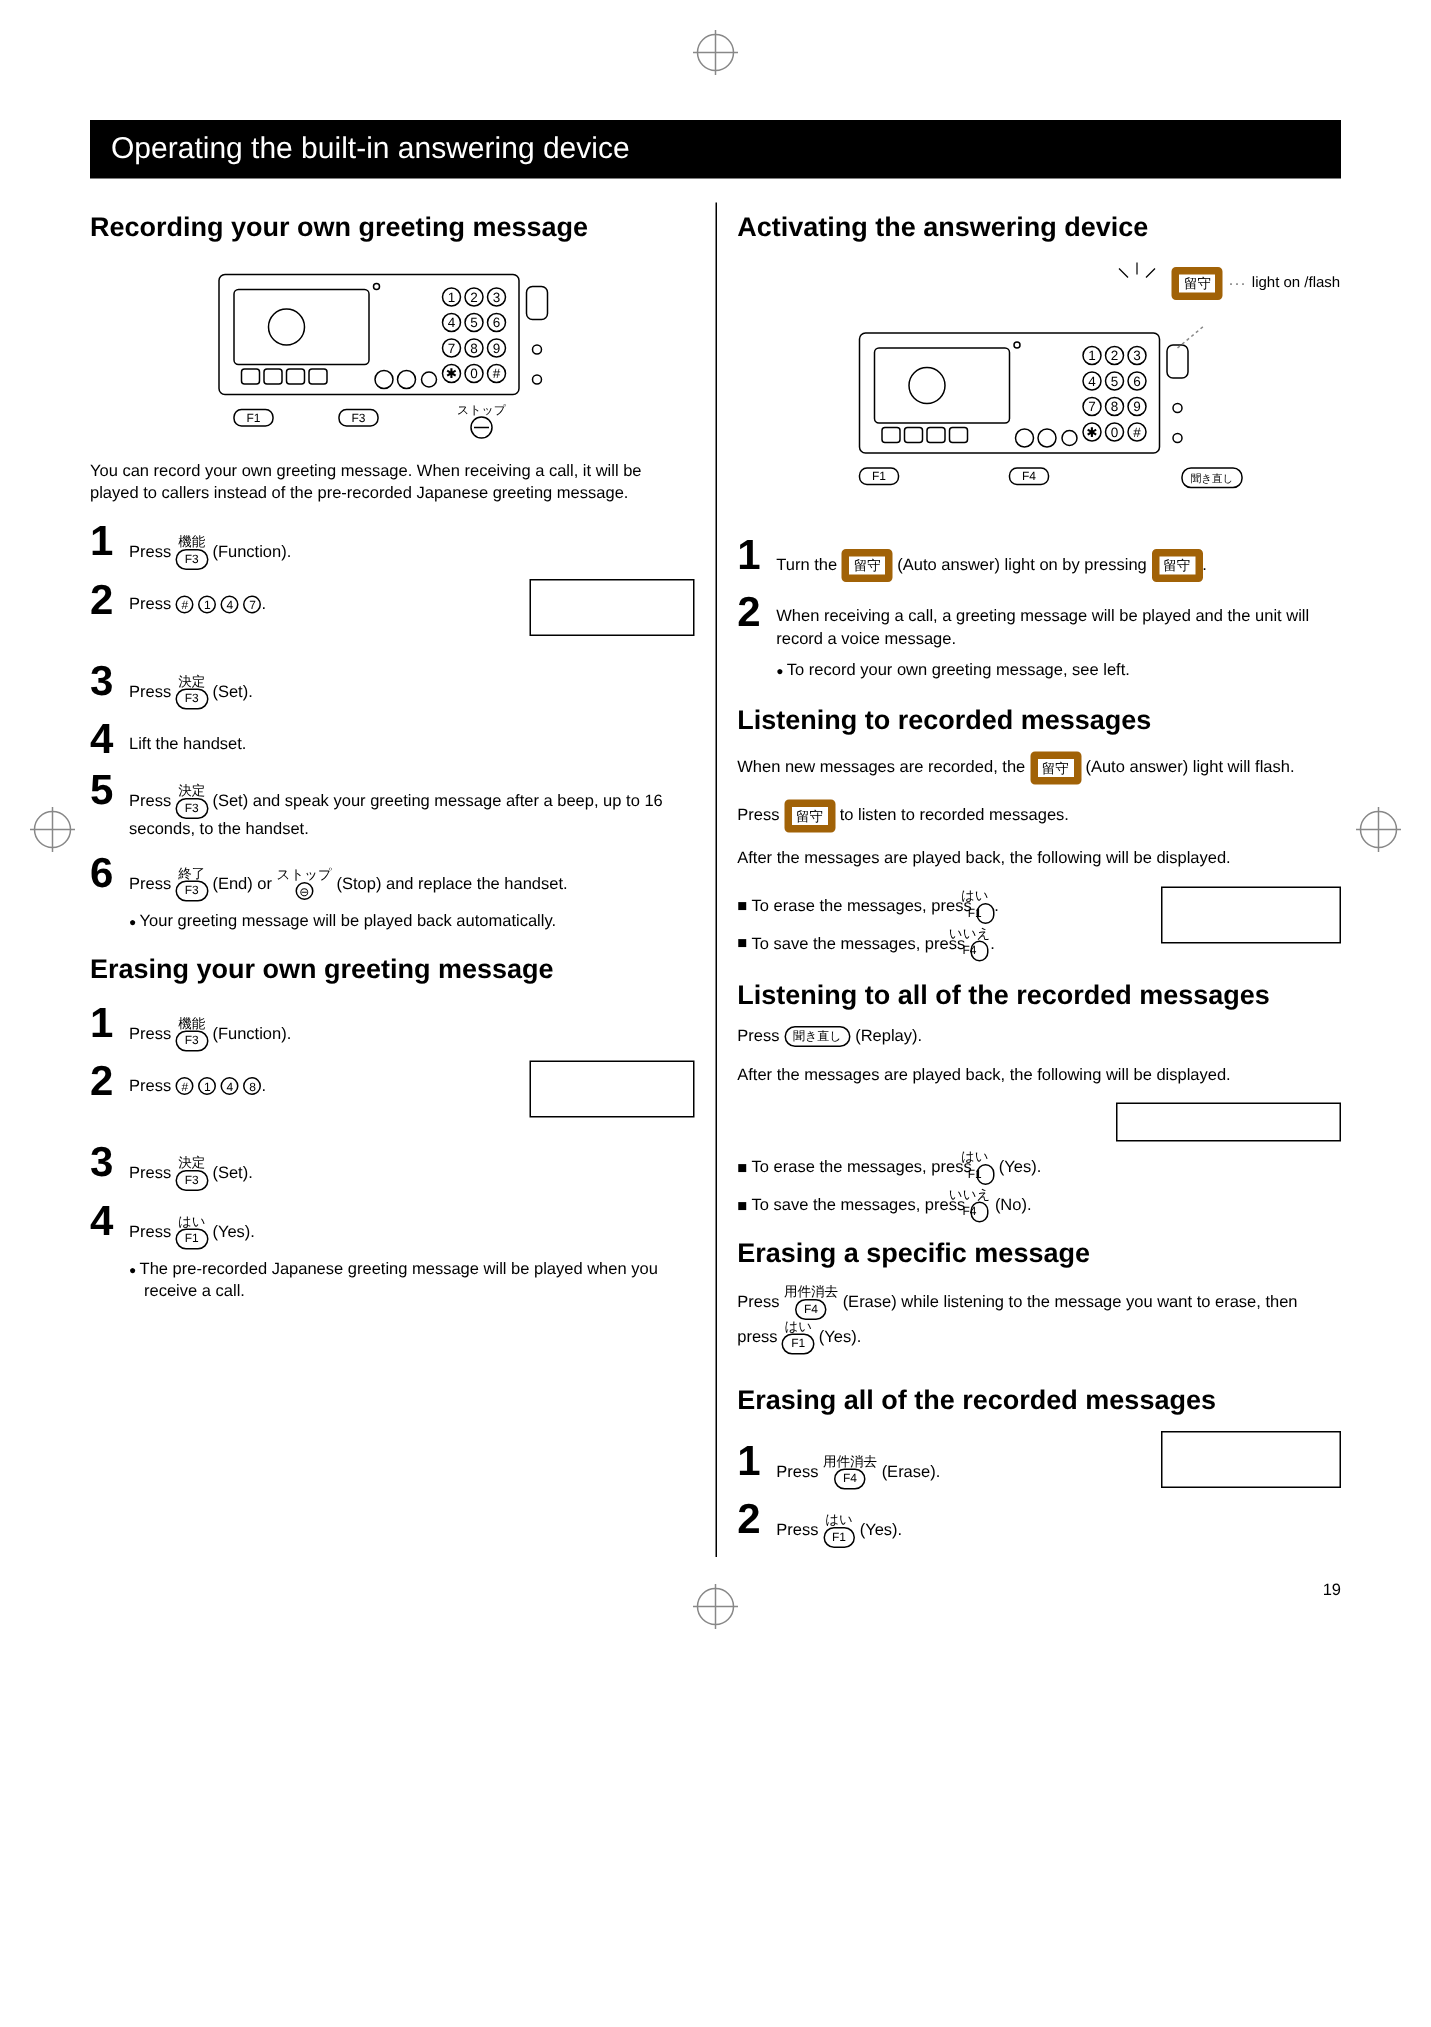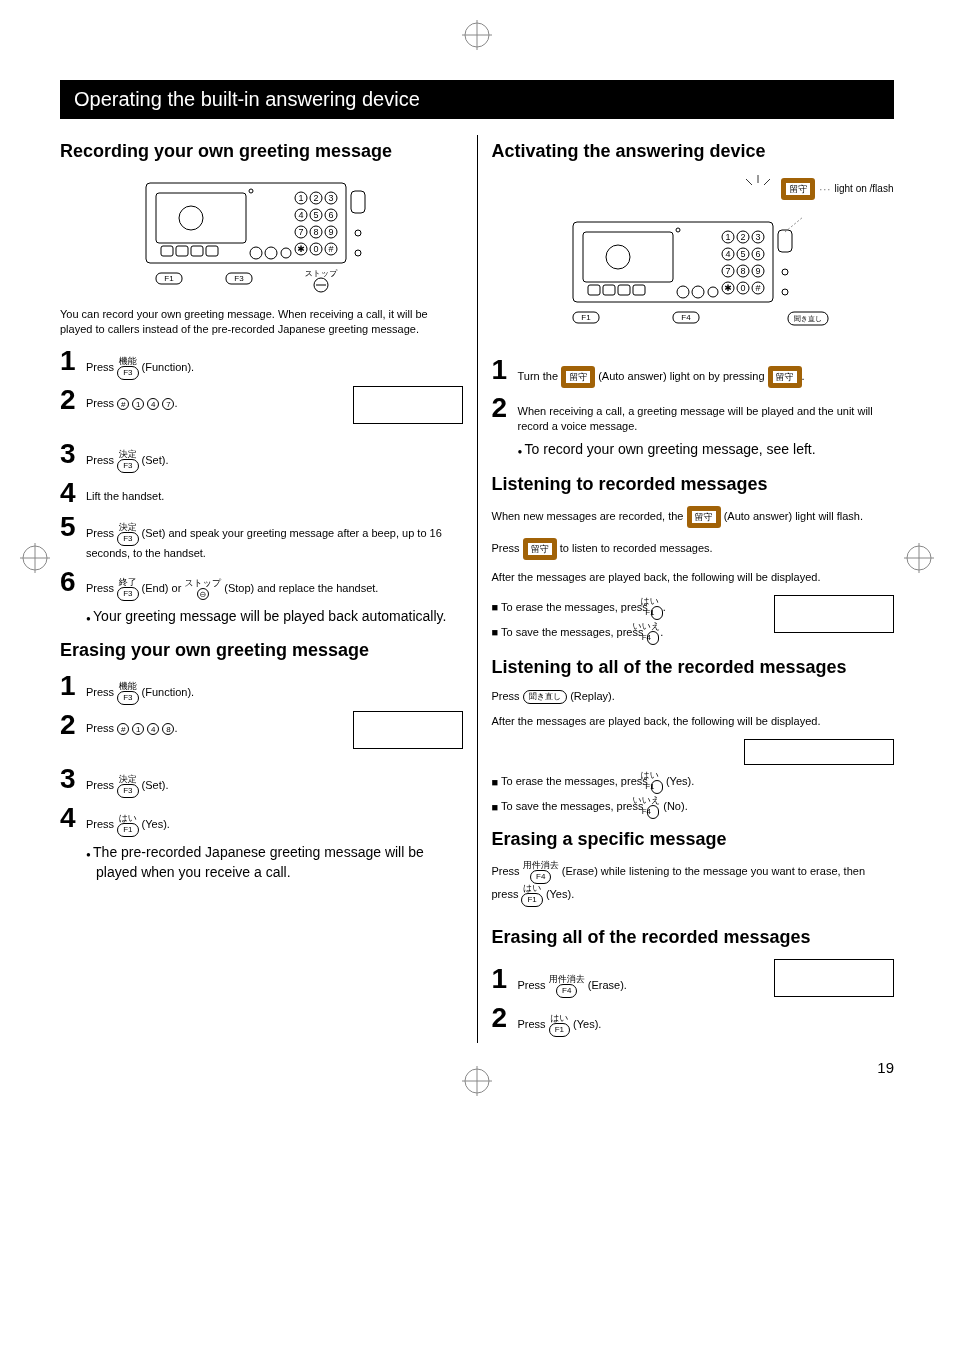--- a/index.html
+++ b/index.html
@@ -139,21 +139,21 @@
     width: 160px;
     height: 26px;
     margin: 4px 0 6px 0;
   }
   .disp-box-right {
     border:1px solid #000;
     width: 120px;
     height: 38px;
   }
   .bullet-note {
-    font-size: 14px;
+    font-size: 11px;
     line-height: 1.4;
     margin-left: 26px;
     padding-left: 10px;
     text-indent: -10px;
   }
   .bullet-note::before { content: "● "; font-size: 8px; }
   .sq-bullet {
     font-size: 11px;
     line-height: 1.5;
     margin: 2px 0;
@@ -168,21 +168,21 @@
   .step-row {
     position: relative;
   }
   .step-row .disp-box {
     position: absolute;
     right: 0;
     top: 0;
   }
   .page-num {
     text-align: right;
-    font-size: 15px;
+    font-size: 11px;
     margin-top: 16px;
   }
   .row-flex { display:flex; align-items:flex-start; justify-content:space-between; gap:8px; }
 </style>
 </head>
 <body>
 
 <div class="crop-top">
   <svg viewBox="0 0 30 30">
       <circle cx="15" cy="15" r="12" fill="none" stroke="#888"></circle>

